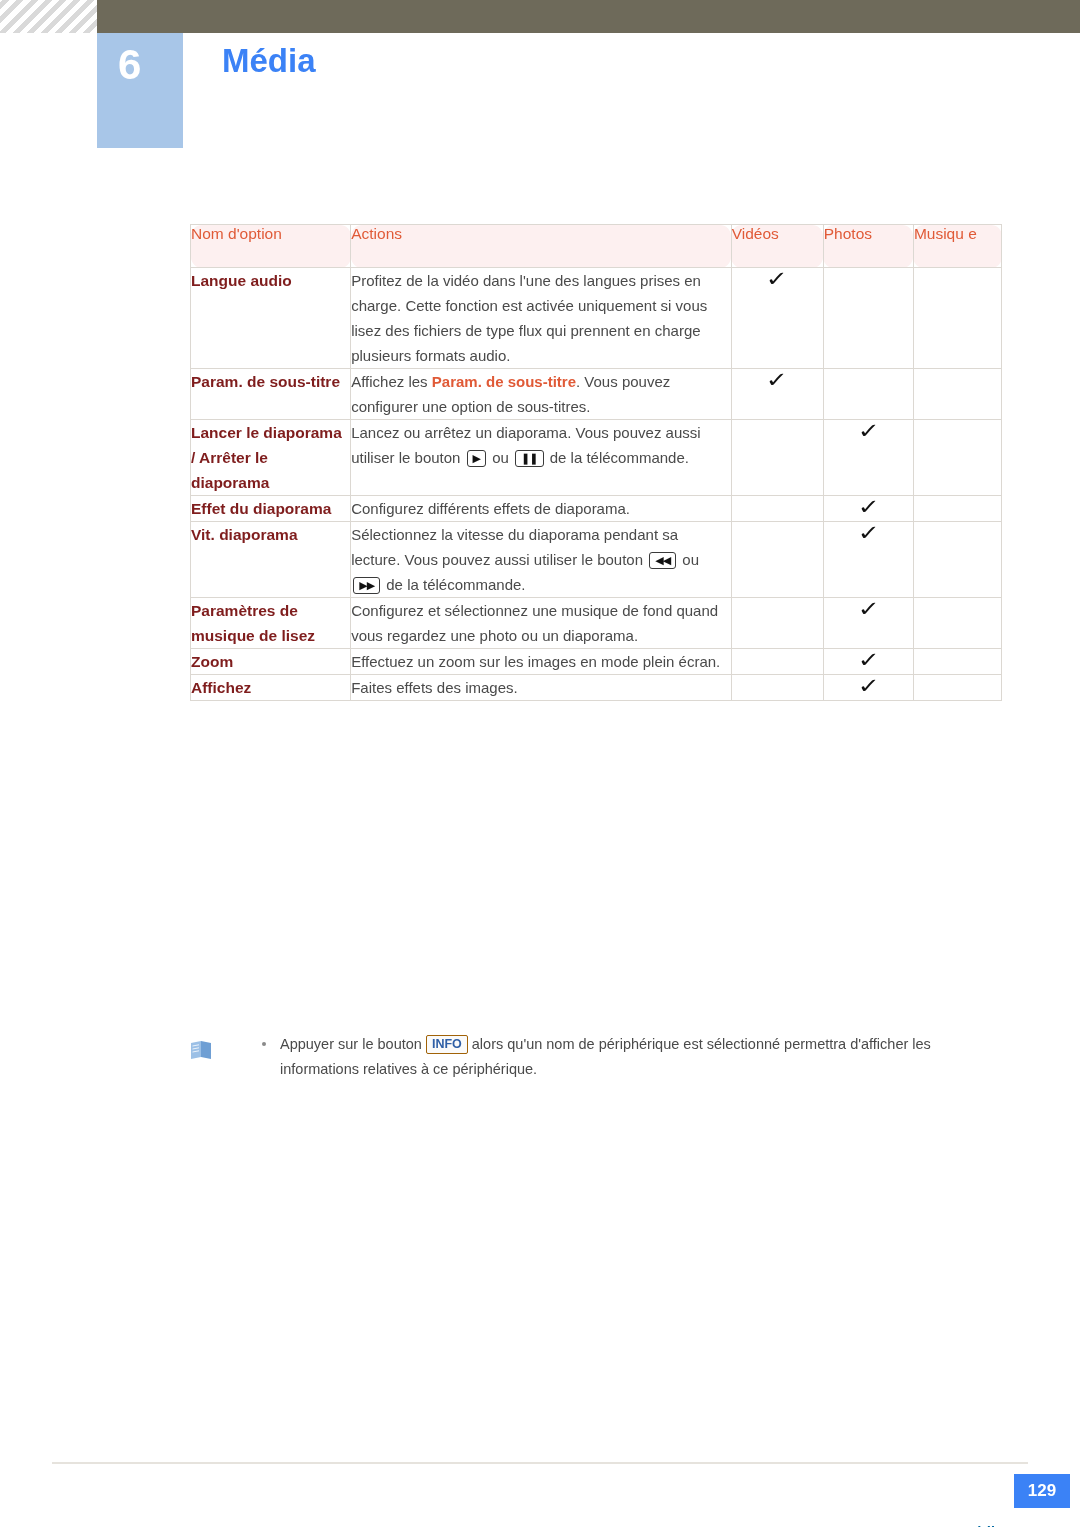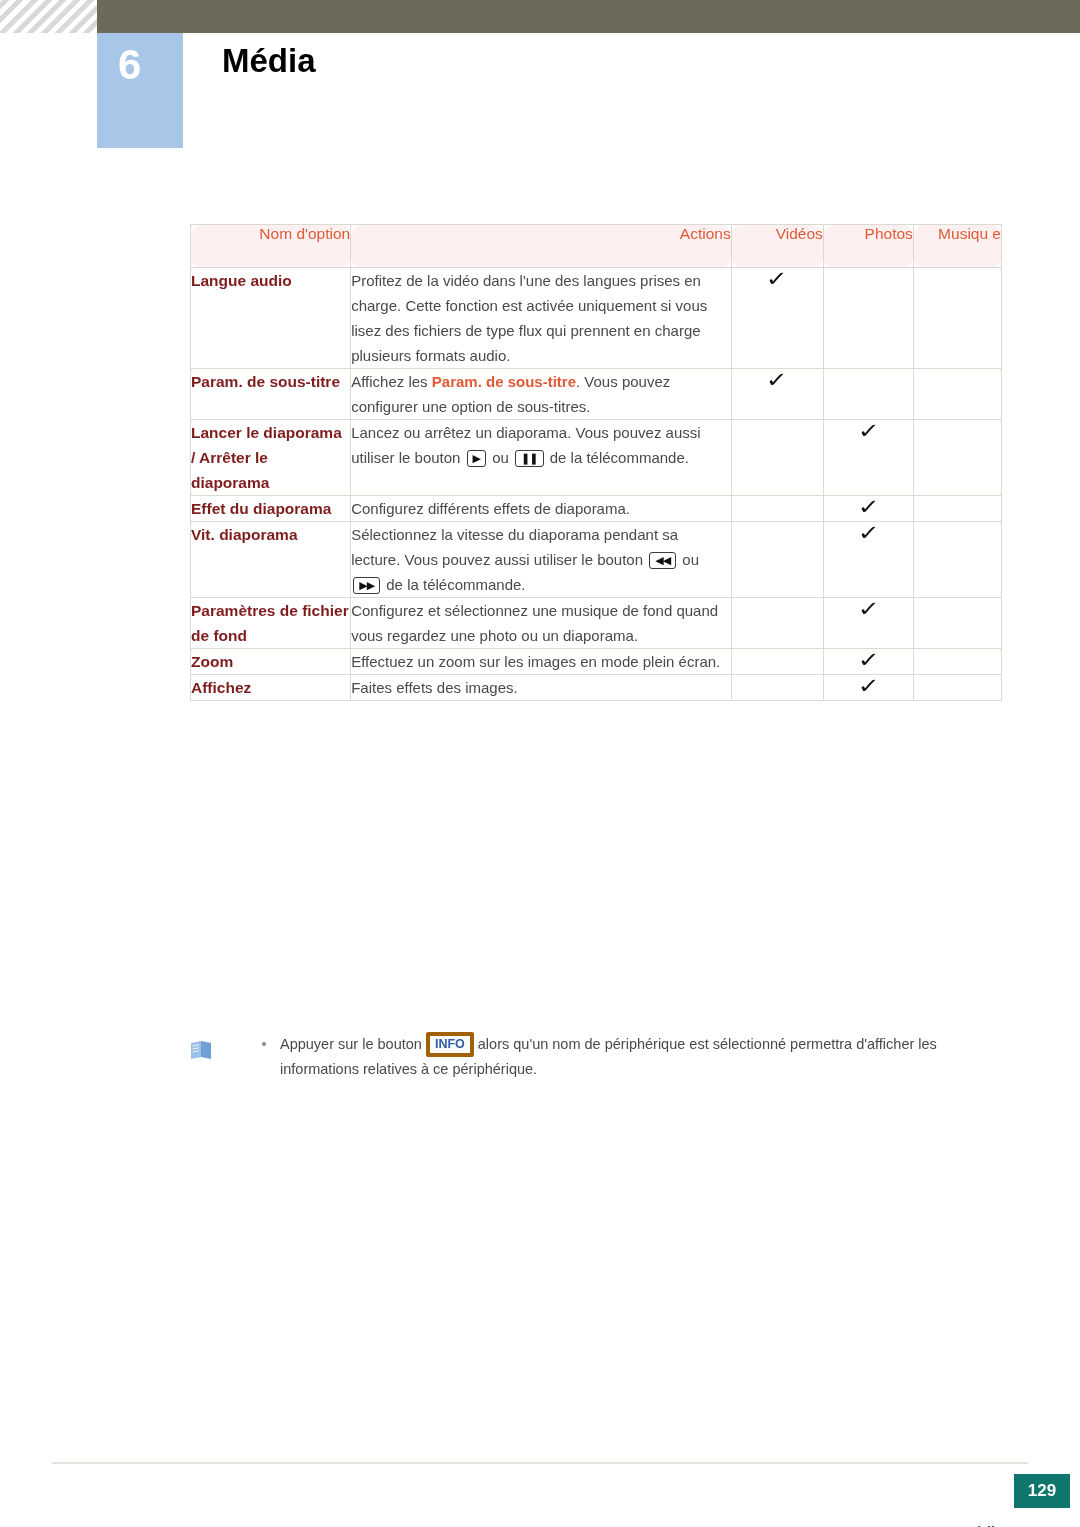--- a/index.html
+++ b/index.html
@@ -53,21 +53,21 @@
     font-weight: bold;
     color: #ffffff;
     line-height: 1;
   }
   .chapter-title {
     position: absolute;
     top: 44px;
     left: 222px;
     font-size: 33px;
     font-weight: bold;
-    color: #000000;
+    color: #3b82f6;
     line-height: 1;
   }
 
   
   .table-wrap {
     position: absolute;
     top: 224px;
     left: 190px;
     width: 812px;
   }
@@ -76,21 +76,21 @@
     width: 812px;
     table-layout: fixed;
   }
   table.opts td, table.opts th {
     border: 1px solid #dcd8d2;
     vertical-align: top;
     padding: 0;
   }
   thead th {
     background: #fdf0f0;
-    text-align: right;
+    text-align: left;
     font-weight: normal;
     color: #e05a37;
     font-size: 15.5px;
     padding: 14px 4px;
     vertical-align: middle;
     height: 42px;
     border-radius: 11px;
   }
   .col-name { width: 160px; }
   .col-act  { width: 380px; }
@@ -170,21 +170,21 @@
     position: absolute;
     left: 72px;
     top: 10px;
     width: 4px;
     height: 4px;
     background: #8a8a8a;
     border-radius: 50%;
   }
   .info-key {
     display: inline-block;
-    border: 4px solid #a16207;
+    border: 1px solid #a16207;
     border-radius: 2px;
     background: #fafafa;
     color: #2f5fa6;
     font-weight: bold;
     font-size: 12.5px;
     padding: 0 5px;
     line-height: 17px;
     vertical-align: 1px;
   }
 
@@ -205,21 +205,21 @@
     font-weight: bold;
     color: #0369a1;
     margin-top: 40px;
   }
   .footer-page {
     position: absolute;
     right: 10px;
     top: 1474px;
     width: 56px;
     height: 34px;
-    background: #0f766e;
+    background: #3b82f6;
     color: #ffffff;
     font-size: 17px;
     font-weight: bold;
     display: flex;
     align-items: center;
     justify-content: center;
   }
 </style>
 </head>
 <body>
@@ -286,21 +286,21 @@
       <tr>
         <td class="name">Vit. diaporama</td>
         <td class="act"><span>Sélectionnez la vitesse du diaporama pendant sa lecture. Vous pouvez aussi utiliser le bouton </span><span class="key">◀◀</span><span> ou </span><span class="key">▶▶</span><span> de la télécommande.</span></td>
         <td class="mark"><span class="check"></span></td>
         <td class="mark"><span class="check">✓</span></td>
         <td class="mark"><span class="check"></span></td>
       </tr>
 
 
       <tr>
-        <td class="name">Paramètres de fichier de fond</td>
+        <td class="name">Paramètres de musique de lisez</td>
         <td class="act">Configurez et sélectionnez une musique de fond quand vous regardez une photo ou un diaporama.</td>
         <td class="mark"><span class="check"></span></td>
         <td class="mark"><span class="check">✓</span></td>
         <td class="mark"><span class="check"></span></td>
       </tr>
 
       <tr>
         <td class="name">Zoom</td>
         <td class="act">Effectuez un zoom sur les images en mode plein écran.</td>
         <td class="mark"><span class="check"></span></td>

